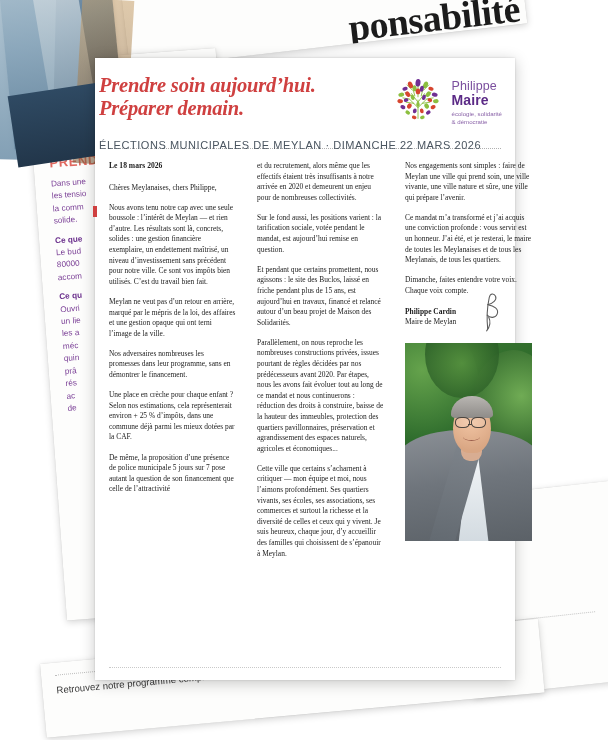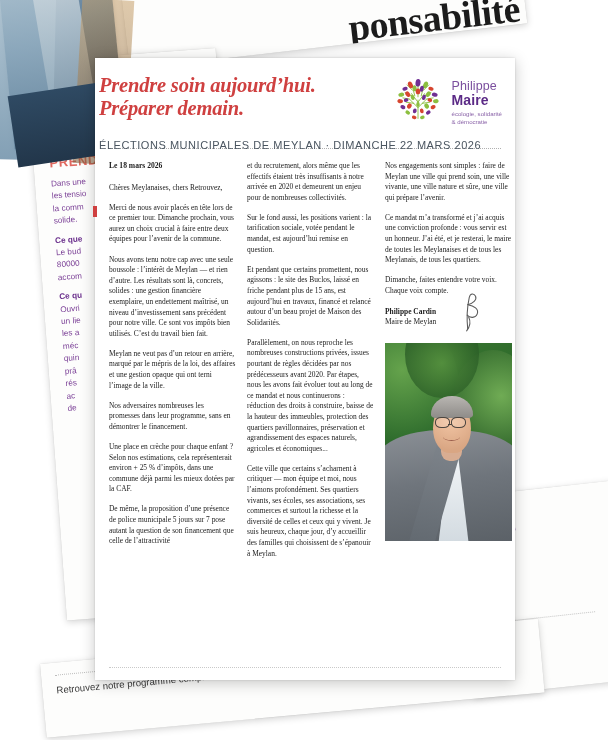--- a/index.html
+++ b/index.html
@@ -132,21 +132,21 @@
   .lw-1{font-size:12.5px;color:#7b4f9e;letter-spacing:.1px;}
   .lw-2{font-size:14px;font-weight:700;color:#5b2a86;letter-spacing:.1px;margin-top:1px;}
   .lw-3{font-size:6.1px;color:#8a63a8;margin-top:3px;line-height:8px;}
 
   .mc-rule{
     margin:4px 14px 0 14px;height:0;border-top:1px dotted #b0b0b0;
   }
 
   
   .mc-cols{
-    display:flex;gap:11px;padding:12px 14px 0 14px;box-sizing:border-box;
+    display:flex;gap:21px;padding:12px 14px 0 14px;box-sizing:border-box;
   }
   .col{width:127px;flex:0 0 127px;}
   .col p{
     margin:0 0 9.5px 0;
     font-family:"Liberation Serif",serif;
     font-size:7.45px;line-height:10.6px;color:#1b1b1b;
     text-align:left;
   }
   .col p.date{font-weight:700;font-size:7.6px;margin-bottom:11px;}
   .col p.sig-name{font-weight:700;margin-bottom:0;}
@@ -346,22 +346,21 @@
       </div>
     </div>
 
     <div class="mc-rule"></div>
 
     <div class="mc-cols">
 
       <div class="col">
         <p class="date">Le 18 mars 2026</p>
         <p>Chères Meylanaises,
-chers Retrouvez,</p>
-        <p>Merci de nous avoir placés en tête lors de ce premier tour. Dimanche prochain, vous aurez un choix crucial à faire entre deux équipes pour l’avenir de la commune.</p>
+chers Philippe,</p>
         <p>Nous avons tenu notre cap avec une seule boussole : l’intérêt de Meylan — et rien d’autre. Les résultats sont là, concrets, solides : une gestion financière exemplaire, un endettement maîtrisé, un niveau d’investissement sans précédent pour notre ville.
 Ce sont vos impôts bien utilisés.
 C’est du travail bien fait.</p>
         <p>Meylan ne veut pas d’un retour en arrière, marqué par le mépris de la loi, des affaires et une gestion opaque qui ont terni l’image de la ville.</p>
         <p>Nos adversaires nombreuses les promesses dans leur programme, sans en démontrer le financement.</p>
         <p>Une place en crèche pour chaque enfant ? Selon nos estimations, cela représenterait environ + 25 % d’impôts, dans une commune déjà parmi les mieux dotées par la CAF.</p>
         <p>De même, la proposition d’une présence de police municipale 5 jours sur 7 pose autant la question de son financement que celle de l’attractivité</p>
       </div>
 
       <div class="col">

